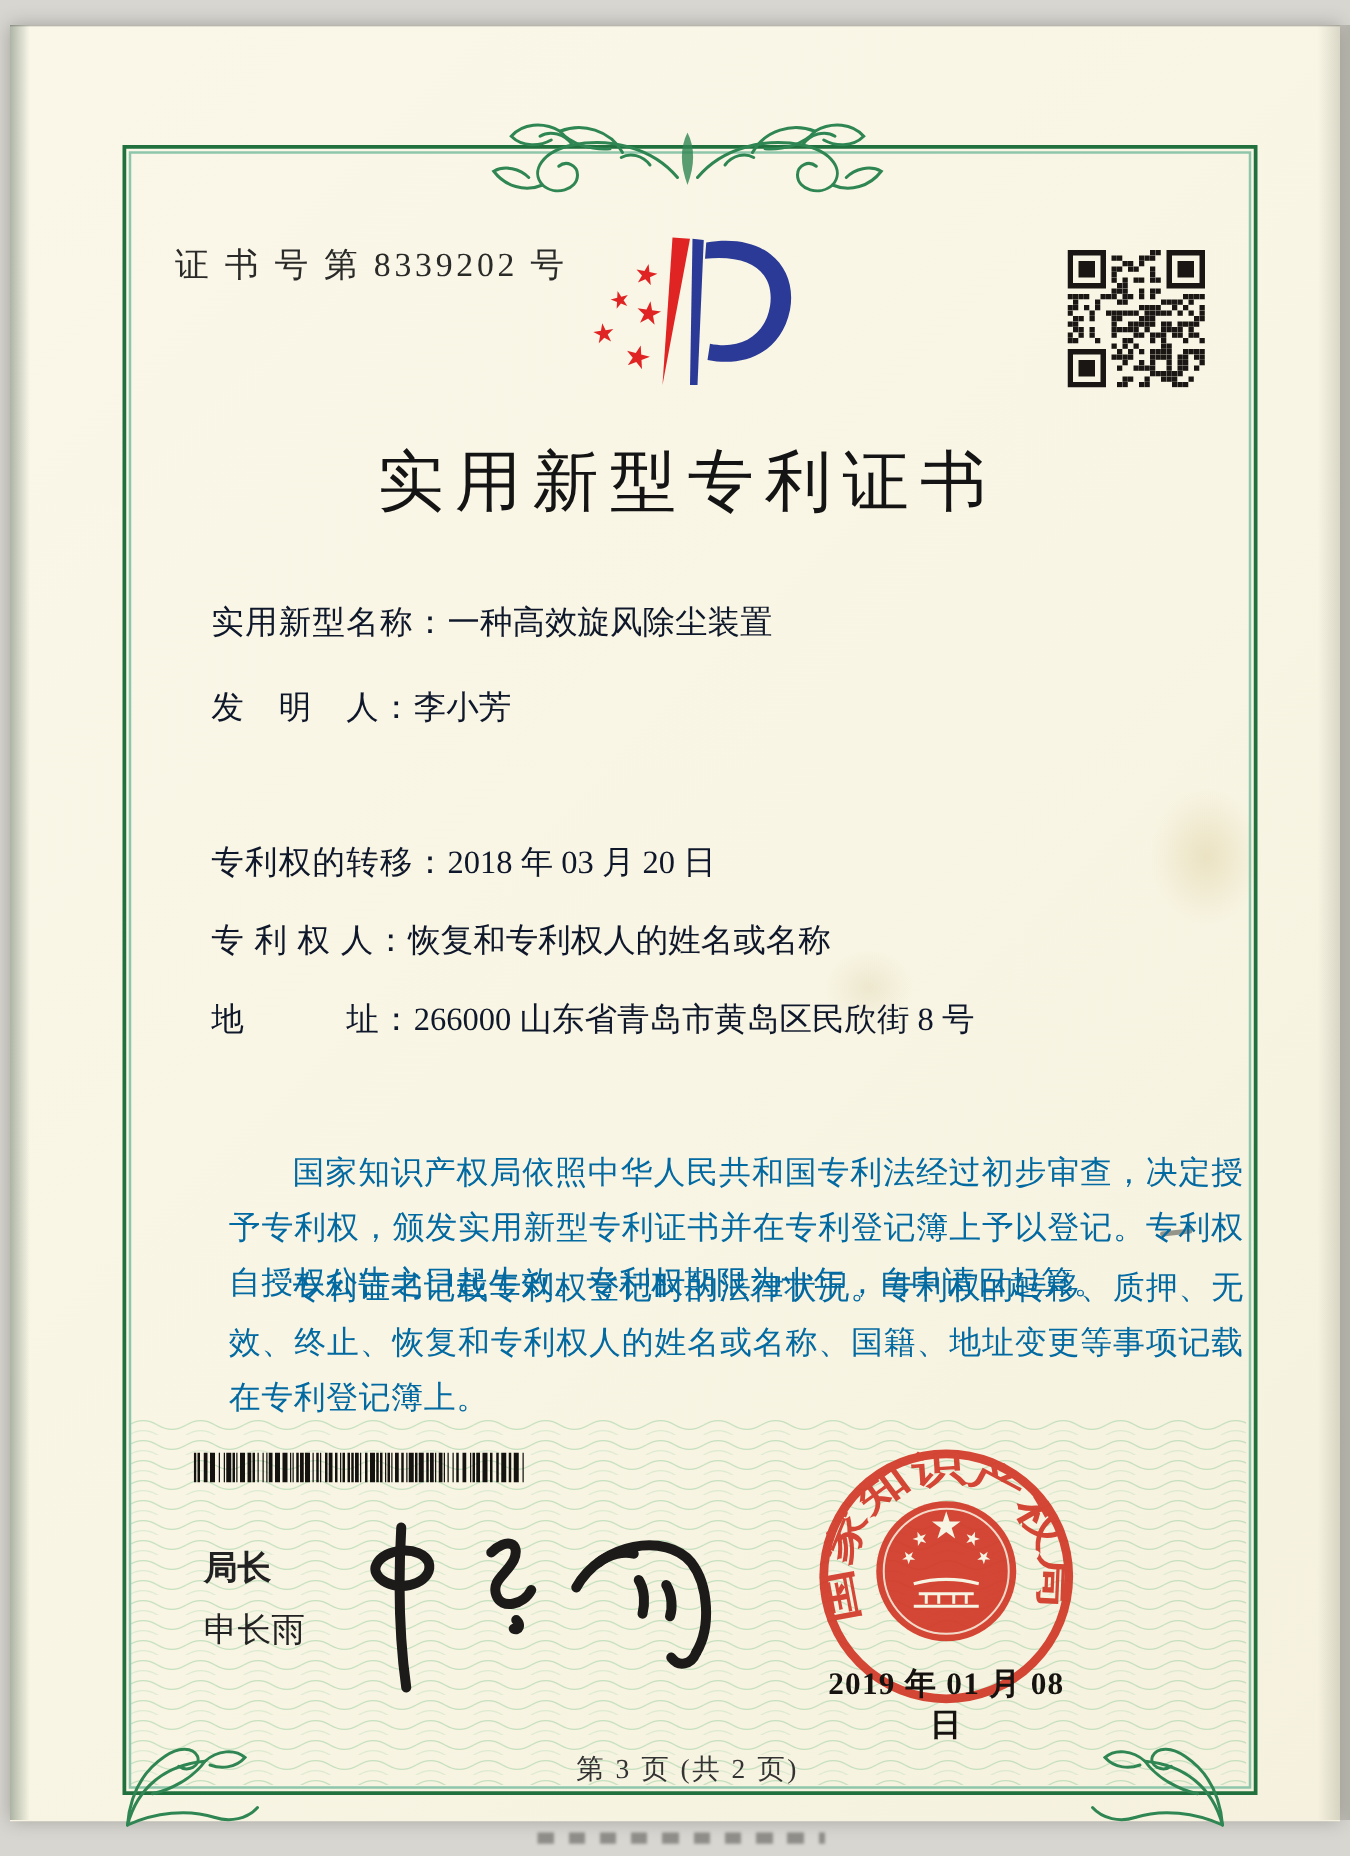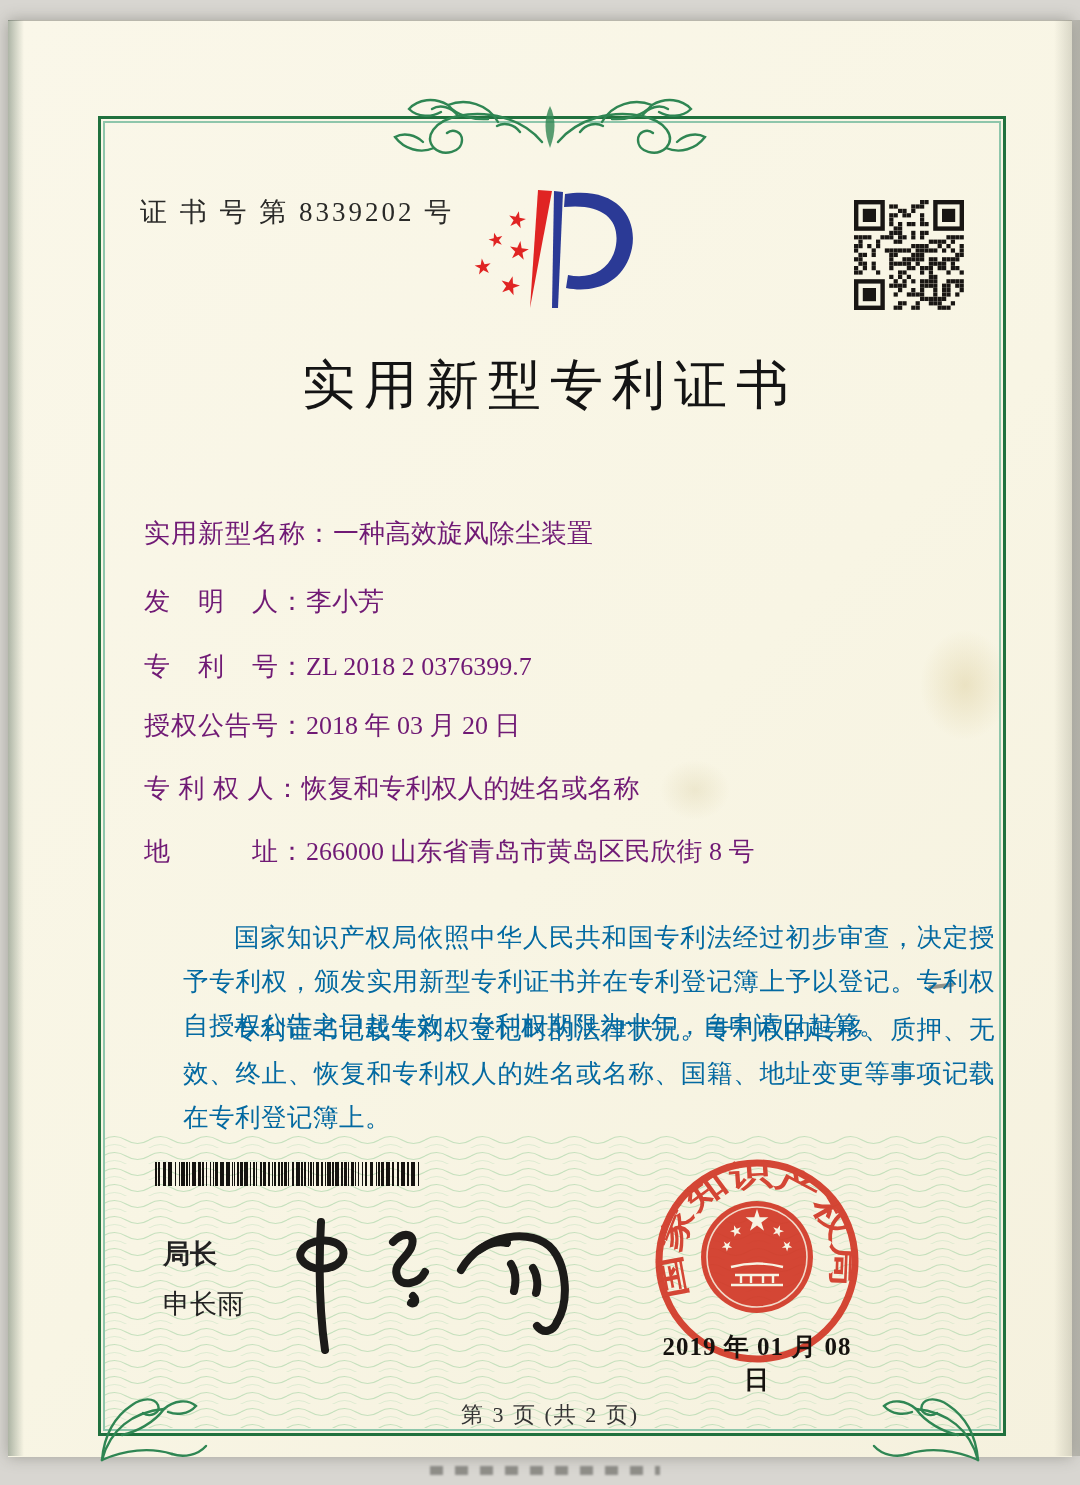--- a/index.html
+++ b/index.html
@@ -20,21 +20,21 @@
         transform:rotate(-6deg);border-radius:2px;}
   .frame-outer{position:absolute;left:98px;top:116px;width:902px;height:1314px;
         border:3px solid #20713e;}
   .frame-inner{position:absolute;left:2px;top:2px;right:2px;bottom:2px;border:2px solid #8ec6ab;}
   .guilloche{position:absolute;left:103px;top:1132px;}
   .cert-no{position:absolute;left:140px;top:194px;font-size:27px;letter-spacing:3px;color:#2a2a28;}
   .logo{position:absolute;left:462px;top:180px;}
   .qr{position:absolute;left:854px;top:200px;}
   .title{position:absolute;left:100px;width:900px;top:350px;text-align:center;
         font-size:53px;font-weight:400;letter-spacing:9px;color:#141414;}
-  .field{position:absolute;left:144px;font-size:26px;color:#701a75;white-space:nowrap;margin-top:36px;}
+  .field{position:absolute;left:169px;font-size:26px;color:#0f172a;white-space:nowrap;}
   .field .lbl{letter-spacing:1px;}
   .pair2{position:absolute;left:410px;top:0;white-space:nowrap;}
   .para{position:absolute;left:150px;width:812px;font-size:25.5px;line-height:44px;
         color:#0369a1;text-align:justify;text-indent:2em;letter-spacing:.5px;margin-left:33px;}
   .barcode{position:absolute;left:155px;top:1162px;}
   .director-label{position:absolute;left:163px;top:1236px;font-size:27px;font-weight:700;color:#222;
         font-family:Liberation Serif, serif;}
   .director-name{position:absolute;left:163px;top:1286px;font-size:27px;font-weight:400;color:#222;
         font-family:"Liberation Sans","DejaVu Sans",sans-serif;}
   .signature{position:absolute;left:285px;top:1208px;}
@@ -339,25 +339,22 @@
     </svg>
 
   <div class="title">实用新型专利证书</div>
 
   <div class="field" style="top:480px">
     <span class="lbl">实用新型名称：</span><span>一种高效旋风除尘装置</span>
   </div>
   <div class="field" style="top:548px">
     <span class="lbl">发　明　人：</span><span>李小芳</span>
   </div>
-  <div class="field" style="top:613px">
-    <span class="lbl">专　利　号：</span><span>ZL 2018 2 0376399.7</span>
-  </div>
   <div class="field" style="top:672px">
-    <span class="lbl">授权公告号：</span><span>2018 年 03 月 20 日</span>
+    <span class="lbl">专利权的转移：</span><span>2018 年 03 月 20 日</span>
   </div>
   <div class="field" style="top:735px">
     <span class="lbl">专 利 权 人：</span><span>恢复和专利权人的姓名或名称</span>
   </div>
   <div class="field" style="top:798px">
     <span class="lbl">地　　　址：</span><span>266000  山东省青岛市黄岛区民欣街 8 号</span>
   </div>
 
   <p class="para" style="top:890px">国家知识产权局依照中华人民共和国专利法经过初步审查，决定授予专利权，颁发实用新型专利证书并在专利登记簿上予以登记。专利权自授权公告之日起生效。专利权期限为十年，自申请日起算。</p>
   <p class="para" style="top:982px">专利证书记载专利权登记时的法律状况。专利权的转移、质押、无效、终止、恢复和专利权人的姓名或名称、国籍、地址变更等事项记载在专利登记簿上。</p>

